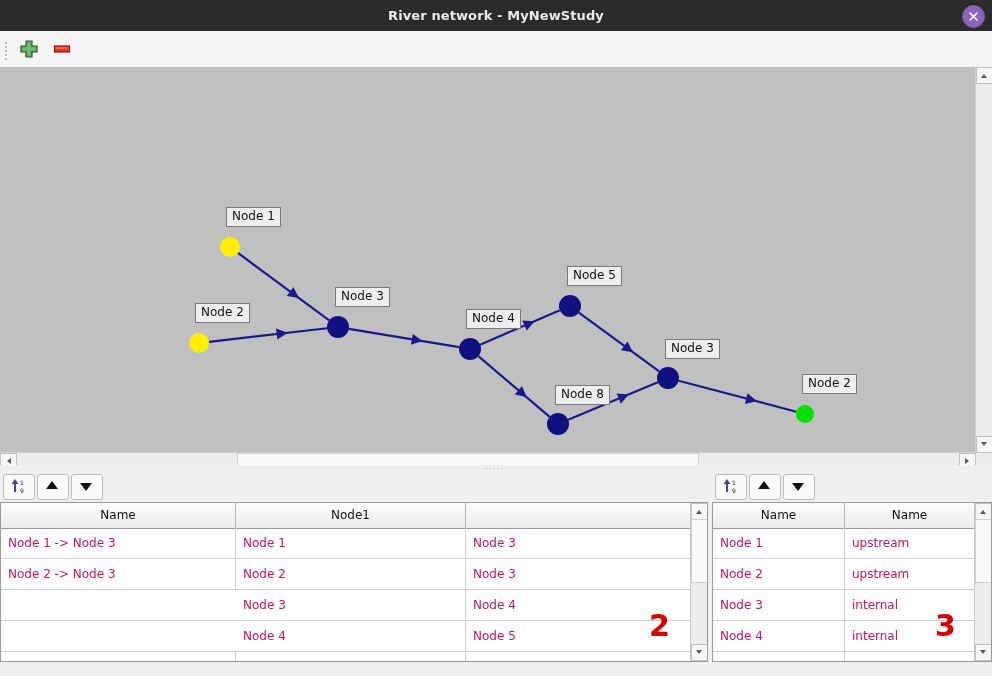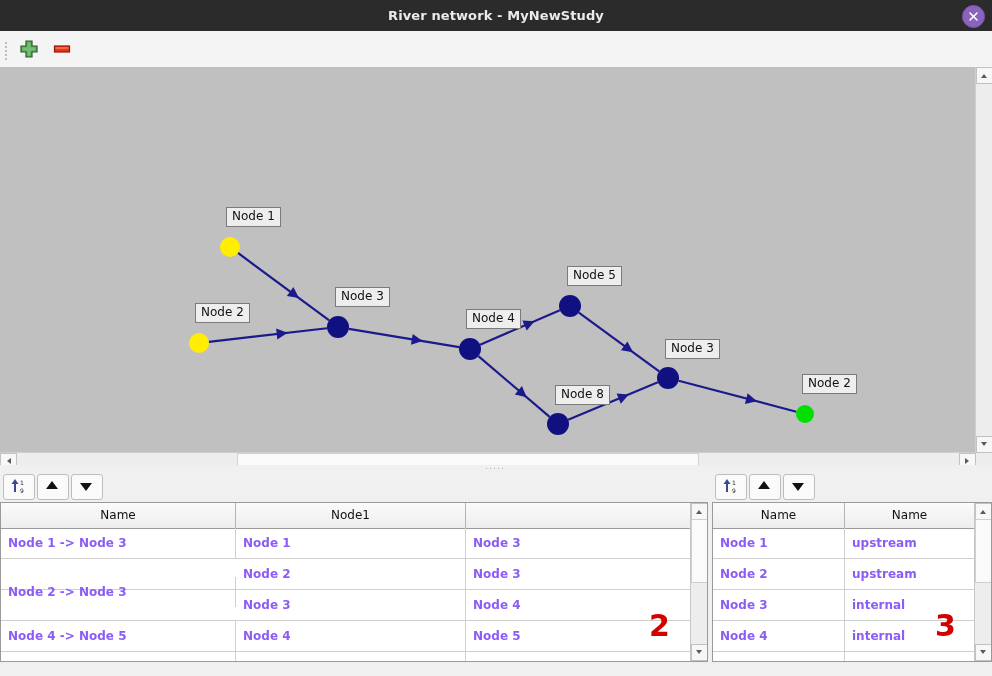--- a/index.html
+++ b/index.html
@@ -100,22 +100,22 @@
   .thead{position:absolute;left:0;top:0;height:25px;width:100%;
     background:linear-gradient(#fbfbfb,#ededed);border-bottom:1px solid #9a9a9a;}
   .th{
     position:absolute;top:0;height:25px;line-height:25px;text-align:center;
     font-size:12px;color:#111;border-right:1px solid #b4b4b4;box-sizing:border-box;
   }
   .tbody{position:absolute;left:0;top:25px;width:100%;}
   .row{position:relative;height:30px;border-bottom:1px solid #cfcfcf;}
   .cell{
     position:absolute;top:0;height:30px;line-height:30px;padding-left:7px;
-    font-size:12px;color:#8b5cf6;border-right:1px solid #cfcfcf;box-sizing:border-box;
-    white-space:nowrap;overflow:hidden;font-weight:bold;
+    font-size:12px;color:#be185d;border-right:1px solid #cfcfcf;box-sizing:border-box;
+    white-space:nowrap;overflow:hidden;
   }
   .tvscroll{position:absolute;top:0;right:0;width:16px;height:100%;background:#ededed;border-left:1px solid #c6c6c6;}
 </style>
 </head>
 <body>
 
 <div class="window">
 
   <div class="titlebar">
     <div class="title">River network - MyNewStudy</div>
@@ -249,30 +249,29 @@
             <div class="th" style="left: 0px; width: 235px;">Name</div>
             <div class="th" style="left: 235px; width: 230px;">Node1</div>
           </div>
         <div class="tbody" id="reaches-body">
             <div class="row">
               <div class="cell" style="left: 0px; width: 235px;">Node 1 -&gt; Node 3</div>
               <div class="cell" style="left: 235px; width: 230px;">Node 1</div>
               <div class="cell" style="left: 465px; width: 225px;">Node 3</div>
             </div>
             <div class="row">
-              <div class="cell" style="left: 0px; width: 235px; margin-top: 18px;">Node 2 -&gt; Node 3</div>
+              <div class="cell" style="left: 0px; width: 235px;">Node 2 -&gt; Node 3</div>
               <div class="cell" style="left: 235px; width: 230px;">Node 2</div>
               <div class="cell" style="left: 465px; width: 225px;">Node 3</div>
             </div>
             <div class="row">
               <div class="cell" style="left: 235px; width: 230px;">Node 3</div>
               <div class="cell" style="left: 465px; width: 225px;">Node 4</div>
             </div>
             <div class="row">
-              <div class="cell" style="left: 0px; width: 235px;">Node 4 -&gt; Node 5</div>
               <div class="cell" style="left: 235px; width: 230px;">Node 4</div>
               <div class="cell" style="left: 465px; width: 225px;">Node 5</div>
             </div>
             <div class="row">
               <div class="cell" style="left: 0px; width: 235px;"></div>
               <div class="cell" style="left: 235px; width: 230px;"></div>
               <div class="cell" style="left: 465px; width: 225px;"></div>
             </div>
           </div>
         <div class="tvscroll">

